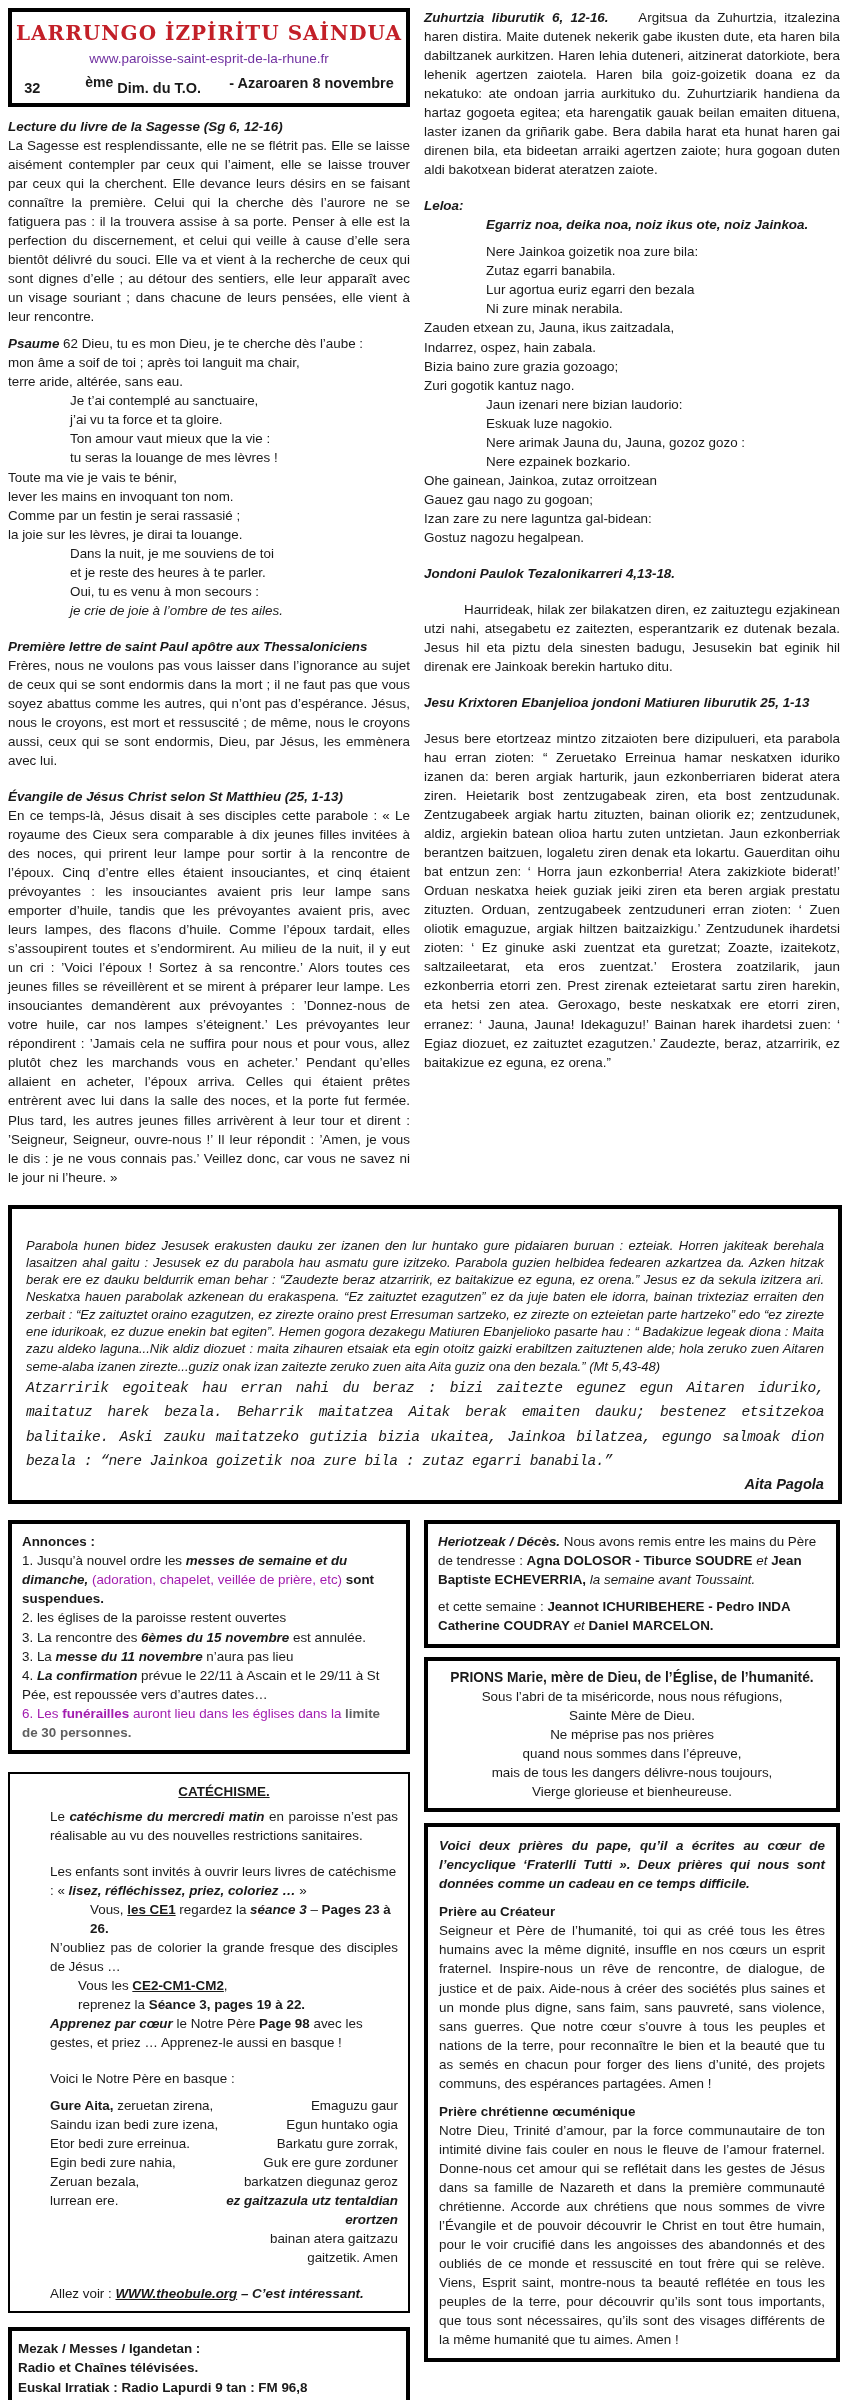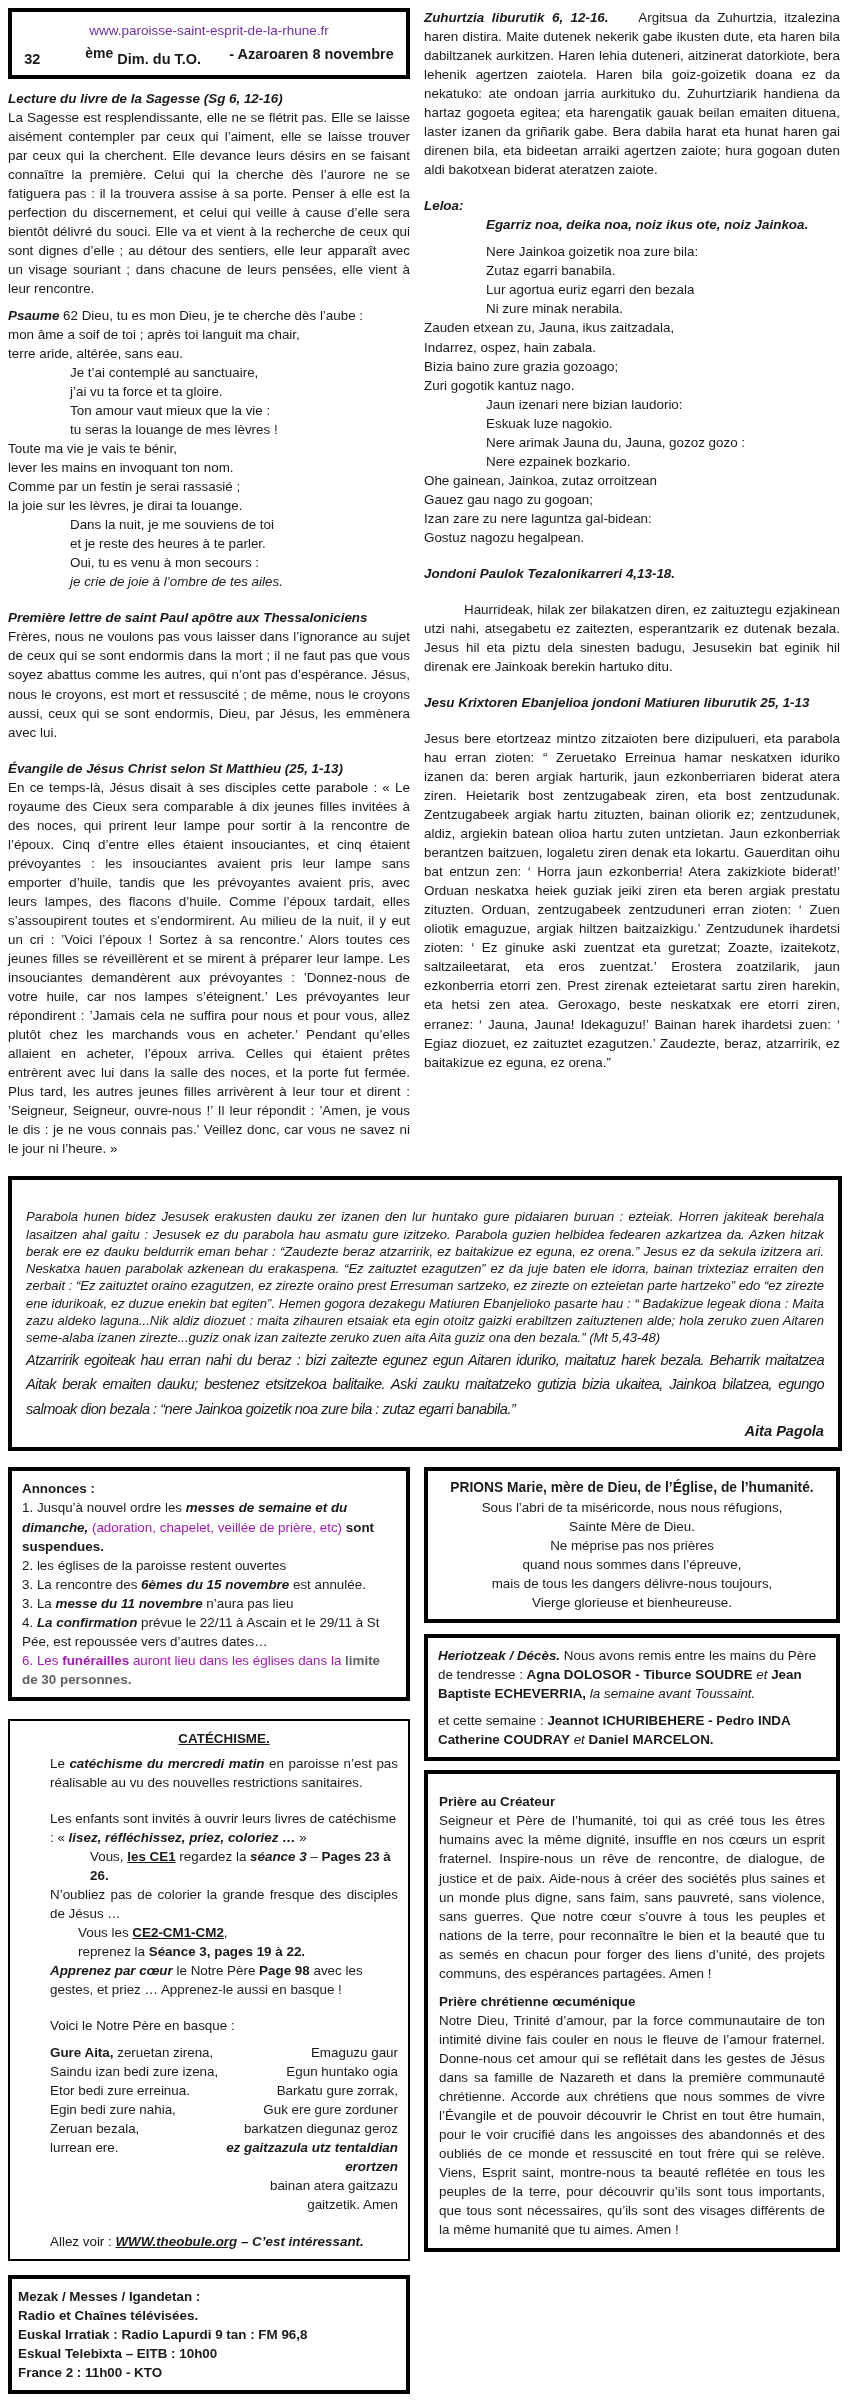--- a/index.html
+++ b/index.html
@@ -58,21 +58,21 @@
   sup { font-size: 14px; vertical-align: super; padding-left: 45px; }
 
   .commentary {
     border: 4px solid #000;
     margin-top: 18px;
     padding: 28px 14px 6px 14px;
     font-style: italic;
     font-size: 13px;
     line-height: 1.33;
   }
-  .cond { font-size: 14.6px; line-height: 1.68; letter-spacing: -0.5px; margin-top: 1px; }
+  .cond { font-size: 14.6px; line-height: 1.68; letter-spacing: -0.5px; margin-top: 1px; font-family: Liberation Mono, monospace; }
   .sig { text-align: right; font-weight: bold; font-size: 14.6px; margin-top: 1px; }
 
   .bottom { margin-top: 16px; }
   .bx { border: 4px solid #000; padding: 8px 10px; }
   .bx-thin { border: 2px solid #000; padding: 8px 10px; }
   .annonces { margin-bottom: 18px; }
   .catbox { margin-bottom: 14px; padding-left: 40px; }
   .cat-title { text-align: center; font-weight: bold; text-decoration: underline; margin-bottom: 6px; }
   .ind-a { margin-left: 40px; }
   .ind-b { margin-left: 28px; }
@@ -89,20 +89,21 @@
 </style>
 </head>
 <body>
 
 <div>
 
   <div class="cols">
 
     <div class="col-l">
       <div class="masthead">
+        <div class="title">LARRUNGO İZPİRİTU SAİNDUA</div>
         <div class="url">www.paroisse-saint-esprit-de-la-rhune.fr</div>
         <div class="dateline">
           <span><span>32</span><sup>ème</sup><span> Dim. du T.O.</span></span>
           <span>- Azaroaren 8 novembre</span>
         </div>
       </div>
 
       <p class="h">Lecture du livre de la Sagesse (Sg 6, 12-16)</p>
       <p class="j">La Sagesse est resplendissante, elle ne se flétrit pas. Elle se laisse aisément contempler par ceux qui l’aiment, elle se laisse trouver par ceux qui la cherchent. Elle devance leurs désirs en se faisant connaître la première. Celui qui la cherche dès l’aurore ne se fatiguera pas : il la trouvera assise à sa porte. Penser à elle est la perfection du discernement, et celui qui veille à cause d’elle sera bientôt délivré du souci. Elle va et vient à la recherche de ceux qui sont dignes d’elle ; au détour des sentiers, elle leur apparaît avec un visage souriant ; dans chacune de leurs pensées, elle vient à leur rencontre.</p>
 
@@ -214,36 +215,37 @@
 
       <div class="bx mezak pre">Mezak / Messes / Igandetan :
 Radio et Chaînes télévisées.
 Euskal Irratiak : Radio Lapurdi 9 tan : FM 96,8
 Eskual Telebixta – EITB : 10h00
 France 2 : 11h00   -   KTO</div>
     </div>
 
     <div class="col-r">
 
+      <div class="bx heriotz">
+        <p><span class="sbi">Heriotzeak / Décès.</span><span>  Nous avons remis entre les mains du Père de tendresse :   </span><span class="sb">Agna DOLOSOR - Tiburce SOUDRE</span><span class="si"> et </span><span class="sb">Jean Baptiste ECHEVERRIA,</span><span class="si"> la semaine avant Toussaint.</span></p>
+        <p class="gap"><span>et cette semaine : </span><span class="sb">Jeannot ICHURIBEHERE - Pedro INDA Catherine COUDRAY</span><span class="si"> et </span><span class="sb">Daniel MARCELON.</span></p>
+      </div>
+
       <div class="bx prions">
         <div class="pt">PRIONS Marie, mère de Dieu, de l’Église, de l’humanité.</div>
         <div class="pre">Sous l’abri de ta miséricorde, nous nous réfugions,
 Sainte Mère de Dieu.
 Ne méprise pas nos prières
 quand nous sommes dans l’épreuve,
 mais de tous les dangers délivre-nous toujours,
 Vierge glorieuse et bienheureuse.</div>
       </div>
 
-      <div class="bx heriotz">
-        <p><span class="sbi">Heriotzeak / Décès.</span><span>  Nous avons remis entre les mains du Père de tendresse :   </span><span class="sb">Agna DOLOSOR - Tiburce SOUDRE</span><span class="si"> et </span><span class="sb">Jean Baptiste ECHEVERRIA,</span><span class="si"> la semaine avant Toussaint.</span></p>
-        <p class="gap"><span>et cette semaine : </span><span class="sb">Jeannot ICHURIBEHERE - Pedro INDA Catherine COUDRAY</span><span class="si"> et </span><span class="sb">Daniel MARCELON.</span></p>
-      </div>
-
       <div class="bx prieres">
+        <p class="j sbi">Voici deux prières du pape, qu’il a écrites au cœur de l’encyclique ‘Fraterlli Tutti ». Deux prières qui nous sont données comme un cadeau en ce temps difficile.</p>
         <p class="pt">Prière au Créateur</p>
         <p class="j">Seigneur et Père de l’humanité, toi qui as créé tous les êtres humains avec la même dignité, insuffle en nos cœurs un esprit fraternel. Inspire-nous un rêve de rencontre, de dialogue, de justice et de paix. Aide-nous à créer des sociétés plus saines et un monde plus digne, sans faim, sans pauvreté, sans violence, sans guerres. Que notre cœur s’ouvre à tous les peuples et nations de la terre, pour reconnaître le bien et la beauté que tu as semés en chacun pour forger des liens d’unité, des projets communs, des espérances partagées. Amen !</p>
         <p class="pt">Prière chrétienne œcuménique</p>
         <p class="j">Notre Dieu, Trinité d’amour, par la force communautaire de ton intimité divine fais couler en nous le fleuve de l’amour fraternel. Donne-nous cet amour qui se reflétait dans les gestes de Jésus dans sa famille de Nazareth et dans la première communauté chrétienne. Accorde aux chrétiens que nous sommes de vivre l’Évangile et de pouvoir découvrir le Christ en tout être humain, pour le voir crucifié dans les angoisses des abandonnés et des oubliés de ce monde et ressuscité en tout frère qui se relève. Viens, Esprit saint, montre-nous ta beauté reflétée en tous les peuples de la terre, pour découvrir qu’ils sont tous importants, que tous sont nécessaires, qu’ils sont des visages différents de la même humanité que tu aimes. Amen !</p>
       </div>
     </div>
   </div>
 </div>
 
 </body></html>

